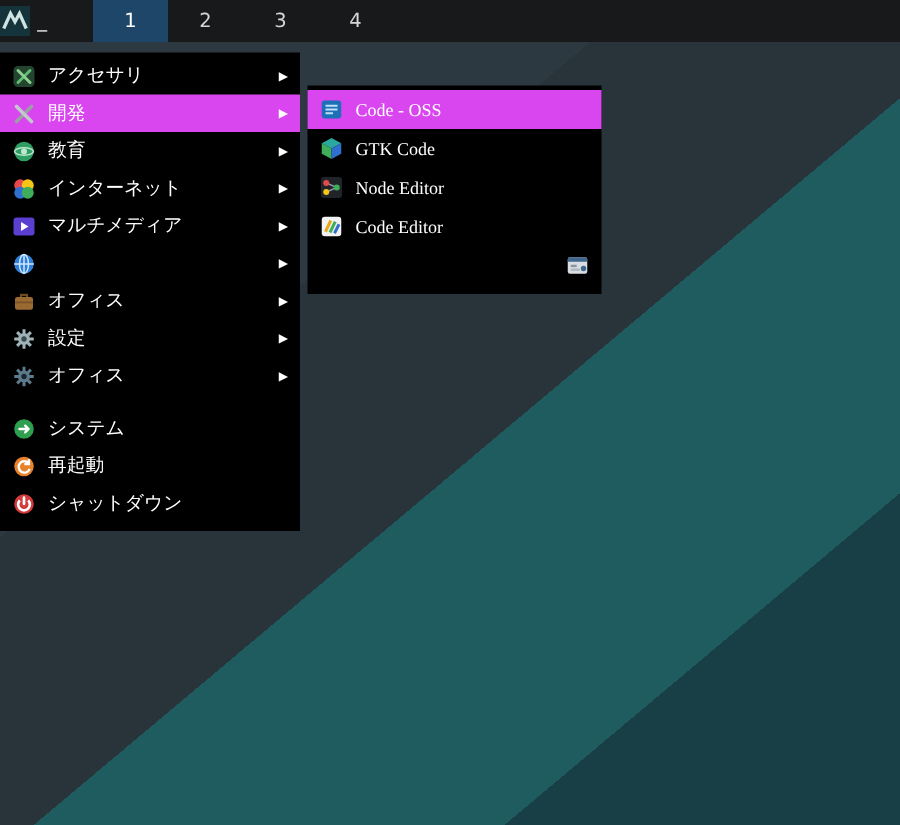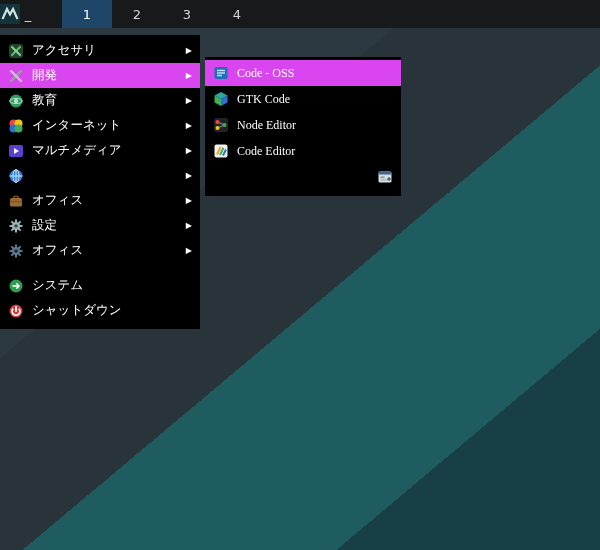--- a/index.html
+++ b/index.html
@@ -194,20 +194,30 @@
           <svg viewBox="0 0 16 16">
             <circle cx="8" cy="8" r="6.5" fill="#2e9e4f"></circle>
             <path d="M5 8 H11 M11 8 L8.8 5.8 M11 8 L8.8 10.2" stroke="#ffffff" stroke-width="1.6" fill="none" stroke-linecap="round"></path>
           </svg>
         </span>
         <span class="mi-label">システム</span>
       </div>
       <div class="menu-item">
         <span class="mi-icon">
           <svg viewBox="0 0 16 16">
+            <circle cx="8" cy="8" r="6.5" fill="#e8822a"></circle>
+            <path d="M11.3 6 A3.8 3.8 0 1 0 11.8 9.6" fill="none" stroke="#ffffff" stroke-width="1.6"></path>
+            <path d="M11.3 3.2 V6.4 H8.2" fill="none" stroke="#ffffff" stroke-width="1.6"></path>
+          </svg>
+        </span>
+        <span class="mi-label">再起動</span>
+      </div>
+      <div class="menu-item">
+        <span class="mi-icon">
+          <svg viewBox="0 0 16 16">
             <circle cx="8" cy="8" r="6.5" fill="#d23b3b"></circle>
             <path d="M8 3.8 V8" stroke="#ffffff" stroke-width="1.8" stroke-linecap="round"></path>
             <path d="M5.2 5.6 A3.9 3.9 0 1 0 10.8 5.6" fill="none" stroke="#ffffff" stroke-width="1.8"></path>
           </svg>
         </span>
         <span class="mi-label">シャットダウン</span>
       </div>
     </div>
 
   <div class="submenu" id="submenu">

